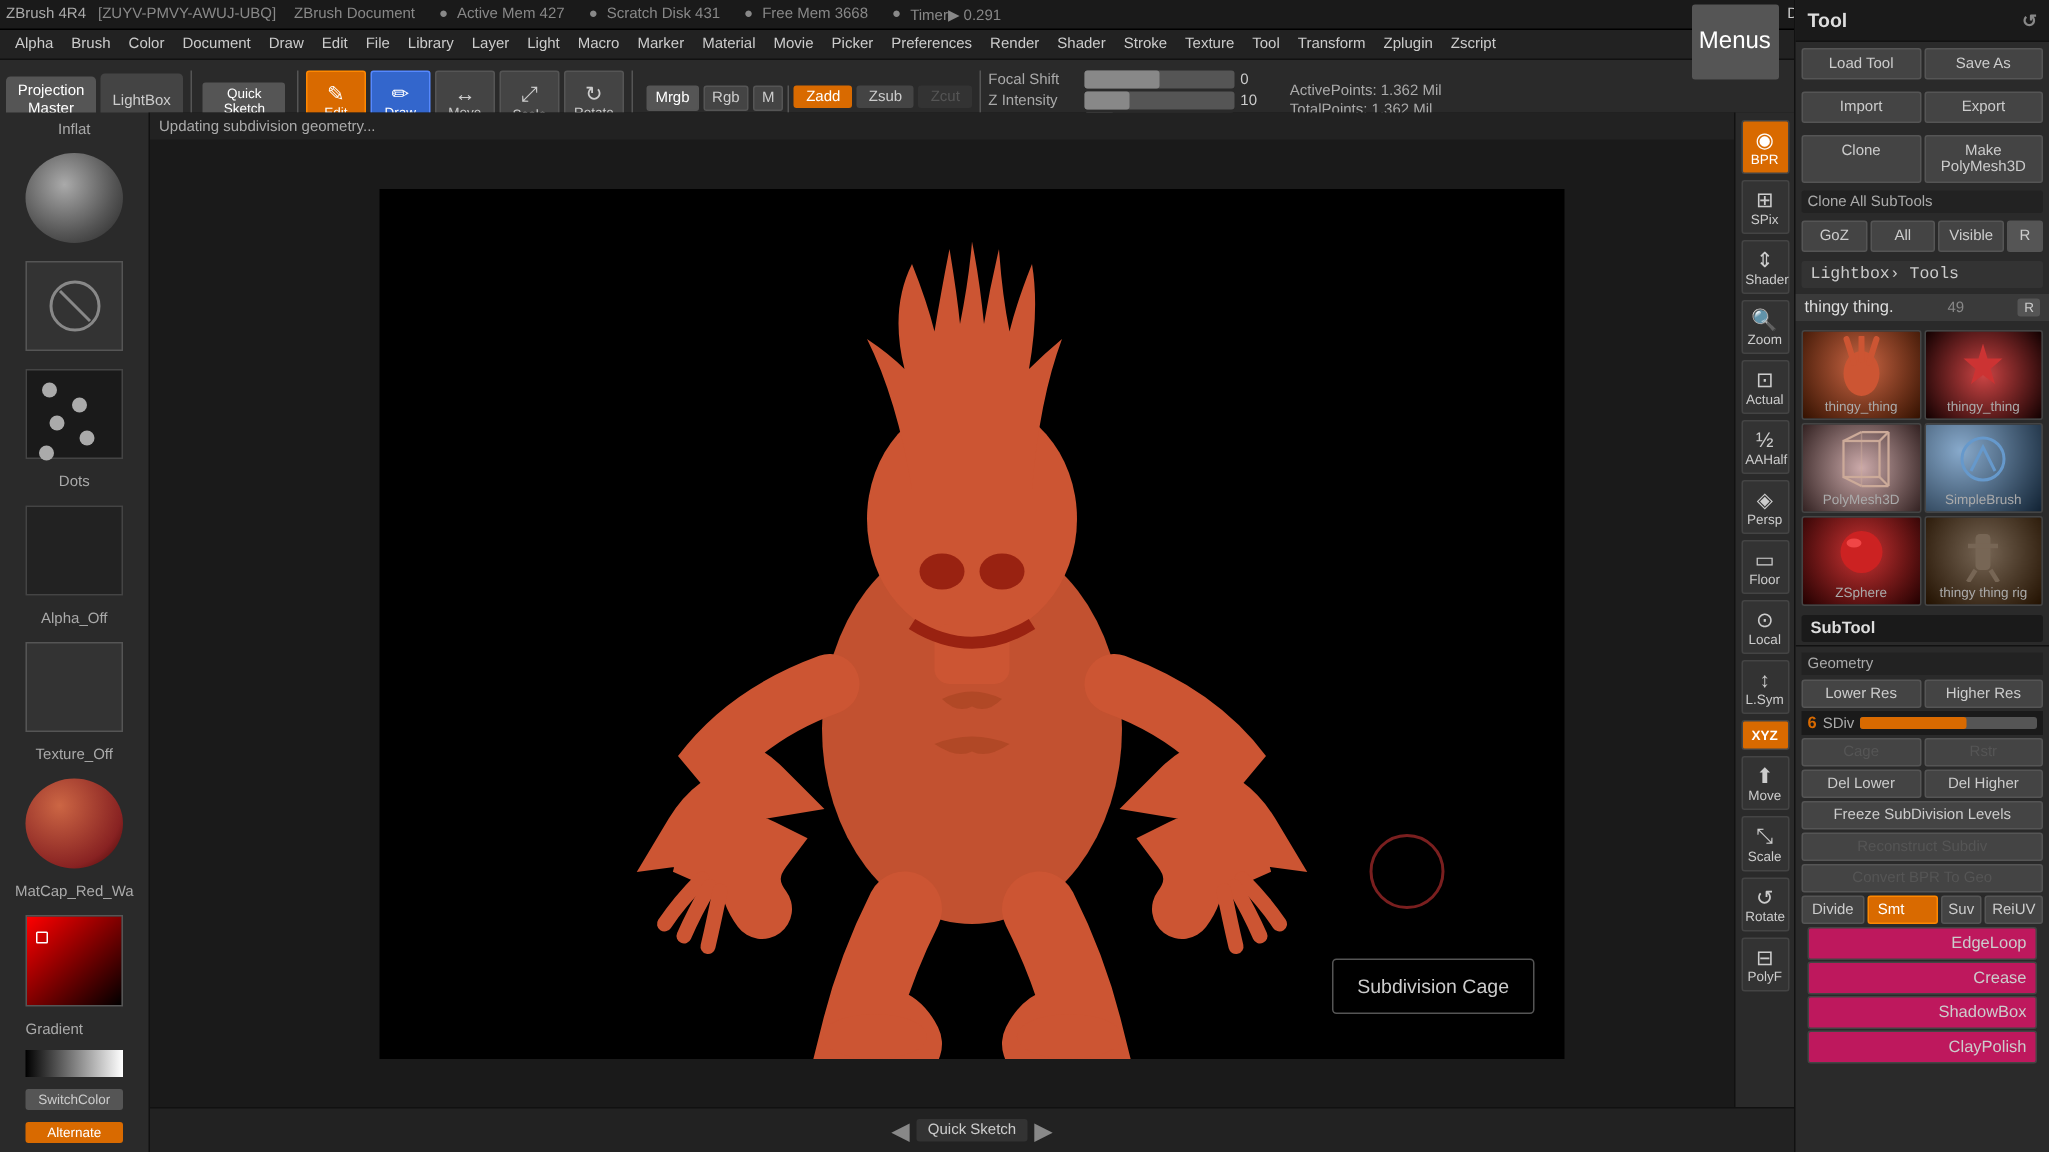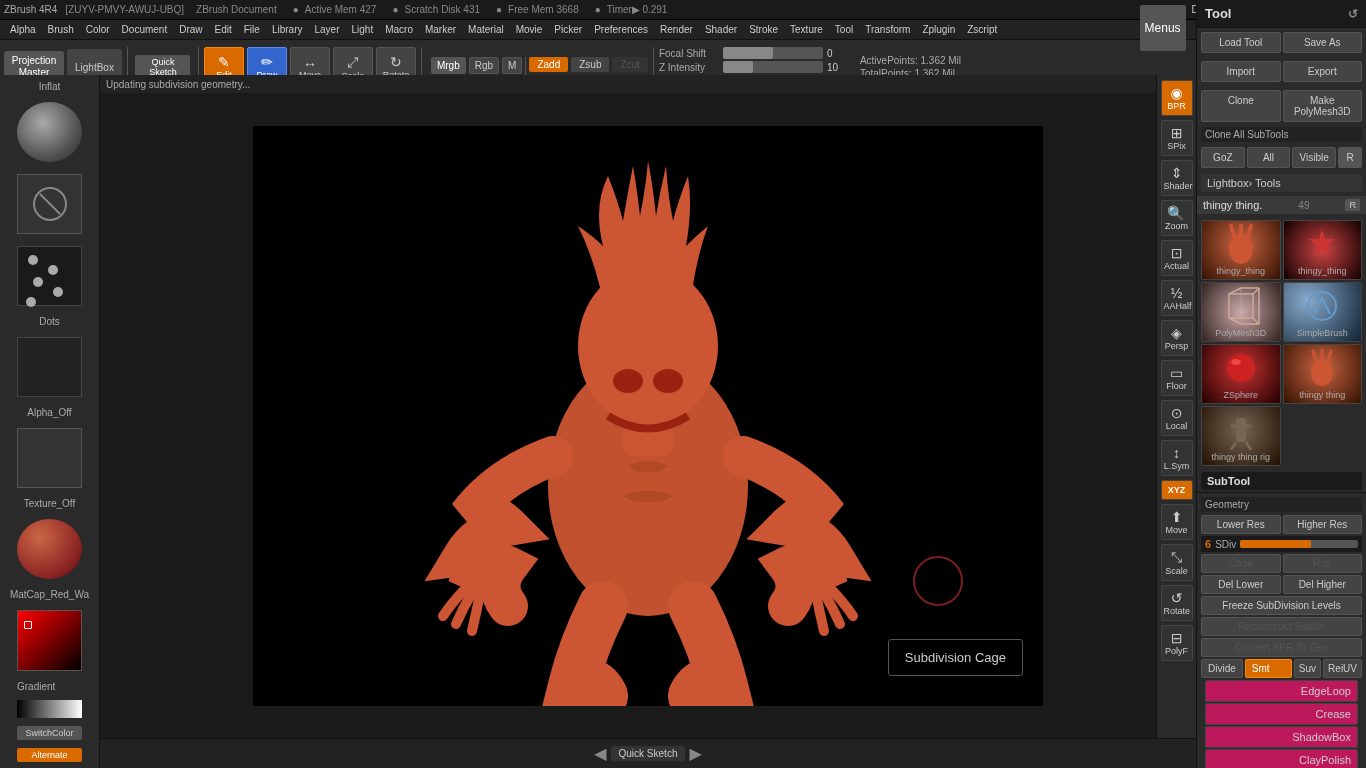--- a/index.html
+++ b/index.html
@@ -3,21 +3,21 @@
   <meta charset="utf-8">
   <style>
     * { margin: 0; padding: 0; box-sizing: border-box; }
     body { background: #3a3a3a; color: #ccc; font-family: Arial, sans-serif; font-size: 11px; width: 1366px; height: 768px; overflow: hidden; }
 
     
     #top-bar { background: #1a1a1a; height: 20px; display: flex; align-items: center; padding: 0 4px; gap: 2px; border-bottom: 1px solid #000; }
     .top-bar-title { color: #aaa; font-size: 10px; margin-right: 6px; }
     .top-bar-info { color: #888; font-size: 10px; margin-right: 10px; }
     .top-menu-item { color: #ccc; font-size: 10px; padding: 2px 6px; cursor: pointer; }
-    .menus-btn { background: #555; color: #fff; font-size: 12px; padding: 16px 5px; border-radius: 2px; margin-right: 4px; margin-top: 37px; }
+    .menus-btn { background: #555; color: #fff; font-size: 16px; padding: 16px 5px; border-radius: 2px; margin-right: 4px; margin-top: 37px; }
     .icon-btn-small { background: #444; border: 1px solid #555; color: #ccc; font-size: 9px; padding: 1px 4px; cursor: pointer; }
 
     
     #toolbar { background: #2a2a2a; height: 55px; display: flex; align-items: center; padding: 0 4px; gap: 3px; border-bottom: 1px solid #111; }
     .proj-master { background: #555; color: #fff; font-size: 10px; padding: 4px 6px; border-radius: 3px; text-align: center; line-height: 1.2; width: 60px; cursor: pointer; }
     .lightbox-btn { background: #444; color: #ccc; font-size: 10px; padding: 4px 8px; border-radius: 3px; cursor: pointer; height: 36px; display:flex;align-items:center; }
     .tool-btn { background: #444; border: 1px solid #555; color: #ccc; width: 40px; height: 40px; display: flex; flex-direction:column; align-items: center; justify-content: center; cursor: pointer; font-size: 9px; border-radius: 2px; }
     .tool-btn.active { background: #d96a00; border-color: #ff8800; color: #fff; }
     .tool-btn.active2 { background: #3366cc; border-color: #5588ff; color: #fff; }
     .tool-icon { font-size: 14px; }
@@ -406,21 +406,21 @@
     <div class="panel-btn">Make PolyMesh3D</div>
   </div>
   <div style="padding:2px 4px;background:#222;color:#aaa;font-size:10px;margin:1px 4px;cursor:pointer;border-radius:2px;">Clone All SubTools</div>
   <div class="panel-btn-row">
     <div class="panel-btn">GoZ</div>
     <div class="panel-btn">All</div>
     <div class="panel-btn">Visible</div>
     <div class="panel-btn" style="background:#555;max-width:24px;">R</div>
   </div>
 
-  <div style="background:#333;color:#ccc;font-size:11px;padding:3px 6px;margin:2px 4px;cursor:pointer;border-radius:2px;">Lightbox› Tools</div>
+  <div style="background:#333;color:#ccc;font-size:11px;padding:3px 6px;margin:2px 4px;cursor:pointer;border-radius:2px;font-family:Liberation Mono, monospace;">Lightbox› Tools</div>
 
   <div class="thingy-bar">
     <span class="thingy-name">thingy thing.</span>
     <span class="thingy-num">49</span>
     <span class="r-btn">R</span>
   </div>
 
   <div class="thumbs-grid">
     <div class="thumb thumb-creature">
       <svg width="40" height="40">
@@ -456,27 +456,20 @@
       </svg>
       <span class="thumb-label">SimpleBrush</span>
     </div>
     <div class="thumb thumb-zsphere">
       <svg width="40" height="40">
         <circle cx="20" cy="20" r="14" fill="#cc2222"></circle>
         <ellipse cx="15" cy="14" rx="5" ry="3" fill="#ff5555" opacity="0.7"></ellipse>
       </svg>
       <span class="thumb-label">ZSphere</span>
     </div>
-    <div class="thumb thumb-thingy2">
-      <svg width="40" height="40">
-        <ellipse cx="20" cy="25" rx="11" ry="13" fill="#cc5533"></ellipse>
-        <path d="M16,19 Q13,10 11,3 M20,17 Q20,8 20,2 M24,19 Q27,10 29,3" stroke="#cc5533" stroke-width="3" fill="none" stroke-linecap="round"></path>
-      </svg>
-      <span class="thumb-label">thingy thing</span>
-    </div>
     <div class="thumb thumb-thingyrig">
       <svg width="40" height="40">
         <rect x="15" y="8" width="10" height="24" fill="#776655" rx="3"></rect>
         <line x1="10" y1="16" x2="30" y2="16" stroke="#776655" stroke-width="3"></line>
         <line x1="15" y1="32" x2="10" y2="40" stroke="#776655" stroke-width="3"></line>
         <line x1="25" y1="32" x2="30" y2="40" stroke="#776655" stroke-width="3"></line>
       </svg>
       <span class="thumb-label">thingy thing rig</span>
     </div>
   </div>

